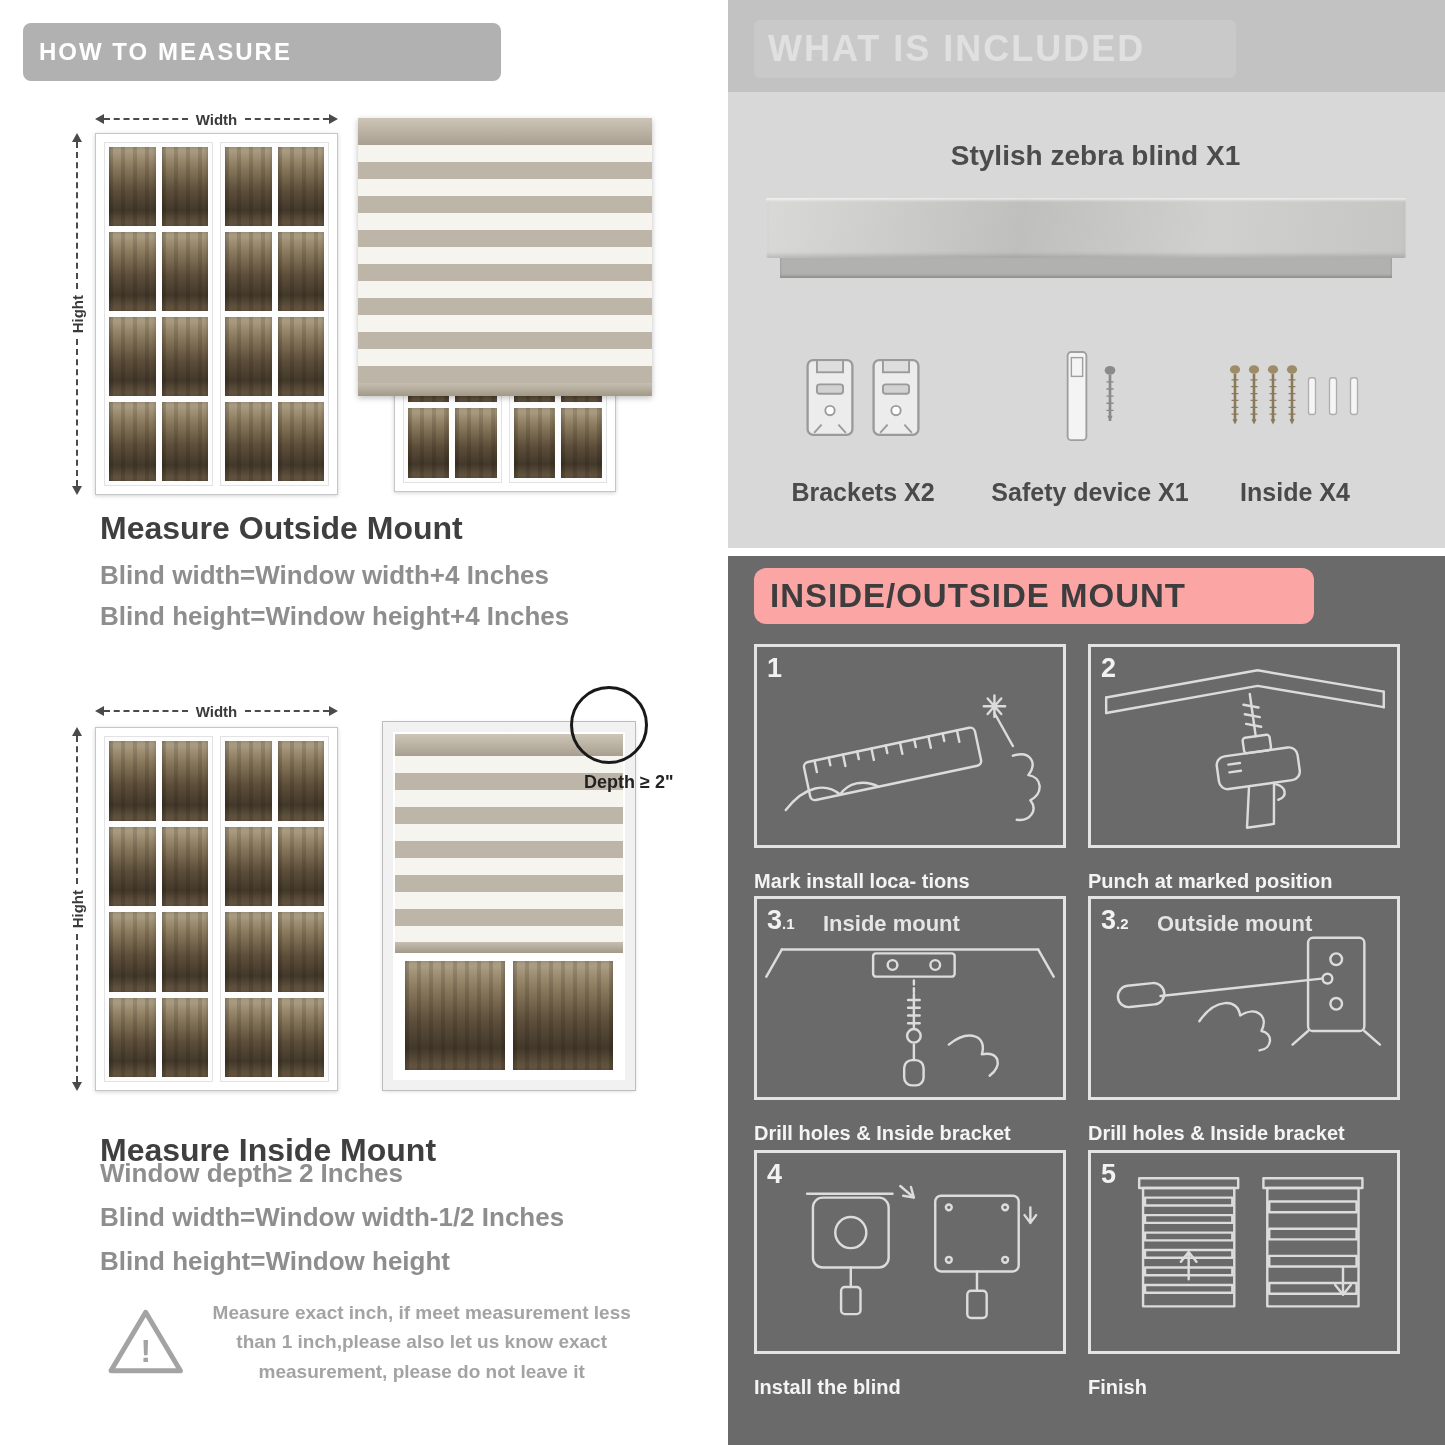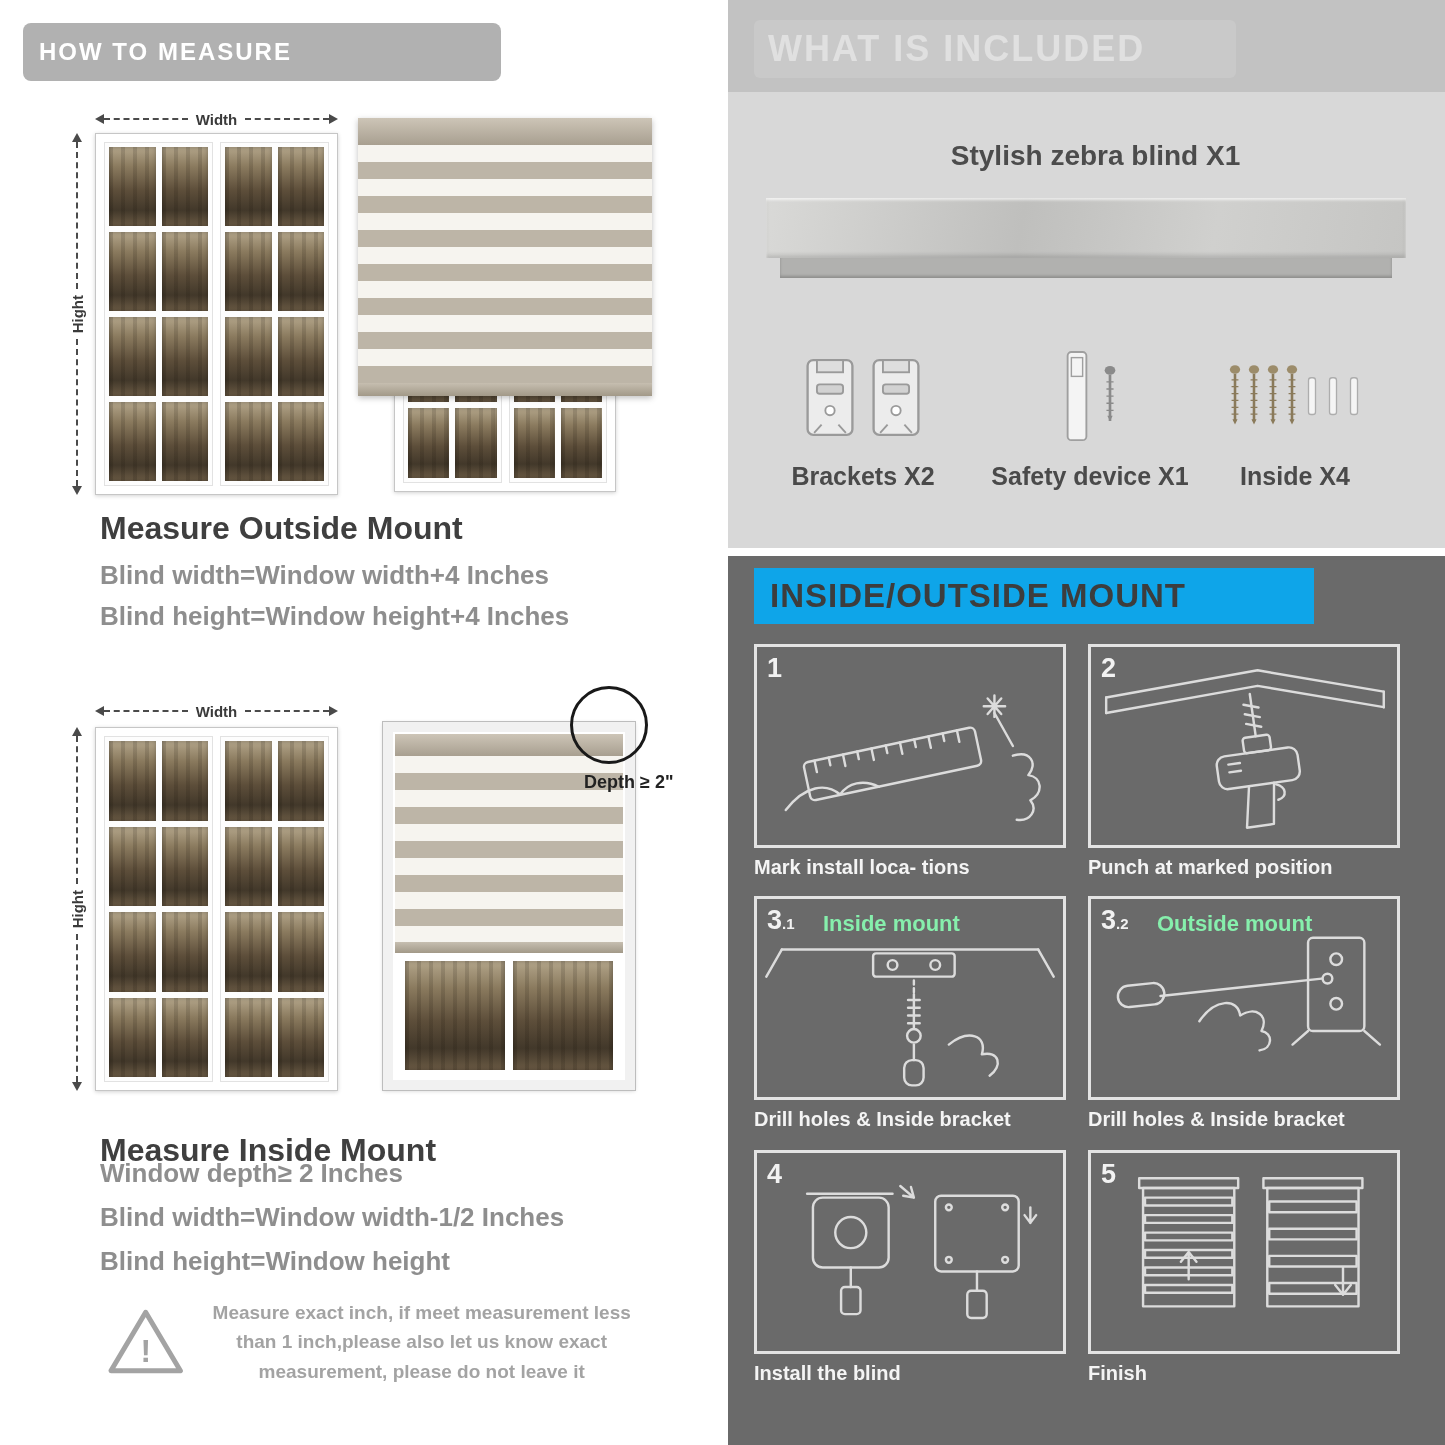--- a/index.html
+++ b/index.html
@@ -68,34 +68,34 @@
     border-radius:6px;display:flex;align-items:center;padding-left:14px;color:#e0e0e0;
     font-size:36px;font-weight:bold;letter-spacing:2px}
   .included-box{position:absolute;left:0;top:92px;width:717px;height:456px;background:#d8d8d8}
   .blind-x1{position:absolute;left:9px;top:48px;width:100%;text-align:center;font-size:28px;
     font-weight:bold;color:#4c4c4c}
   .headrail{position:absolute;left:38px;top:106px;width:640px;height:60px;
     background:linear-gradient(100deg,#d9d9d7 0%,#bfbfbd 40%,#d0d0ce 70%,#c5c5c3 100%);
     box-shadow:inset 0 2px 3px rgba(255,255,255,.7),inset 0 -3px 4px rgba(0,0,0,.14)}
   .underrail{position:absolute;left:52px;top:166px;width:612px;height:20px;background:#b1b1af;
     box-shadow:inset 0 -2px 3px rgba(0,0,0,.2)}
-  .pack{position:absolute;top:244px;display:flex;flex-direction:column;align-items:center;gap:4px}
+  .pack{position:absolute;top:244px;display:flex;flex-direction:column;align-items:center;gap:20px}
   .pack .icons{height:122px;display:flex;align-items:center;gap:10px}
   .pack .plabel{font-size:25px;font-weight:bold;color:#4a4a4a;white-space:nowrap}
 
   .mount{position:absolute;left:0;top:556px;width:717px;height:889px;background:#6a6a6a}
-  .mount-banner{position:absolute;left:26px;top:12px;width:560px;height:56px;background:#0ea5e9;
-    border-radius:0;display:flex;align-items:center;padding-left:16px;font-size:33px;
+  .mount-banner{position:absolute;left:26px;top:12px;width:560px;height:56px;background:#fca5a5;
+    border-radius:12px;display:flex;align-items:center;padding-left:16px;font-size:33px;
     font-weight:bold;color:#3d3d3d;letter-spacing:1px}
   .step{position:absolute;width:312px}
   .panel{height:204px;border:3px solid #e3e3e3;position:relative;overflow:hidden}
   .step-num{position:absolute;left:10px;top:6px;color:#f2f2f2;font-size:27px;font-weight:bold;z-index:2}
   .step-sub{font-size:15px}
-  .step-title{position:absolute;left:66px;top:12px;color:#86efac;font-size:22px;font-weight:bold;z-index:2}
-  .caption{margin-top:8px;color:#f4f4f4;font-size:20px;font-weight:bold}
+  .step-title{position:absolute;left:66px;top:12px;color:#e5e5e5;font-size:22px;font-weight:bold;z-index:2}
+  .caption{margin-top:22px;color:#f4f4f4;font-size:20px;font-weight:bold}
   .art{position:absolute;left:0;top:0;width:100%;height:100%}
   .art path,.art rect,.art line,.art circle,.art ellipse{stroke:#dcdcdc;stroke-width:2.5;fill:none;
     stroke-linecap:round;stroke-linejoin:round}
 </style>
 </head>
 <body>
 
 <div class="page">
 
   <div class="left-col">

